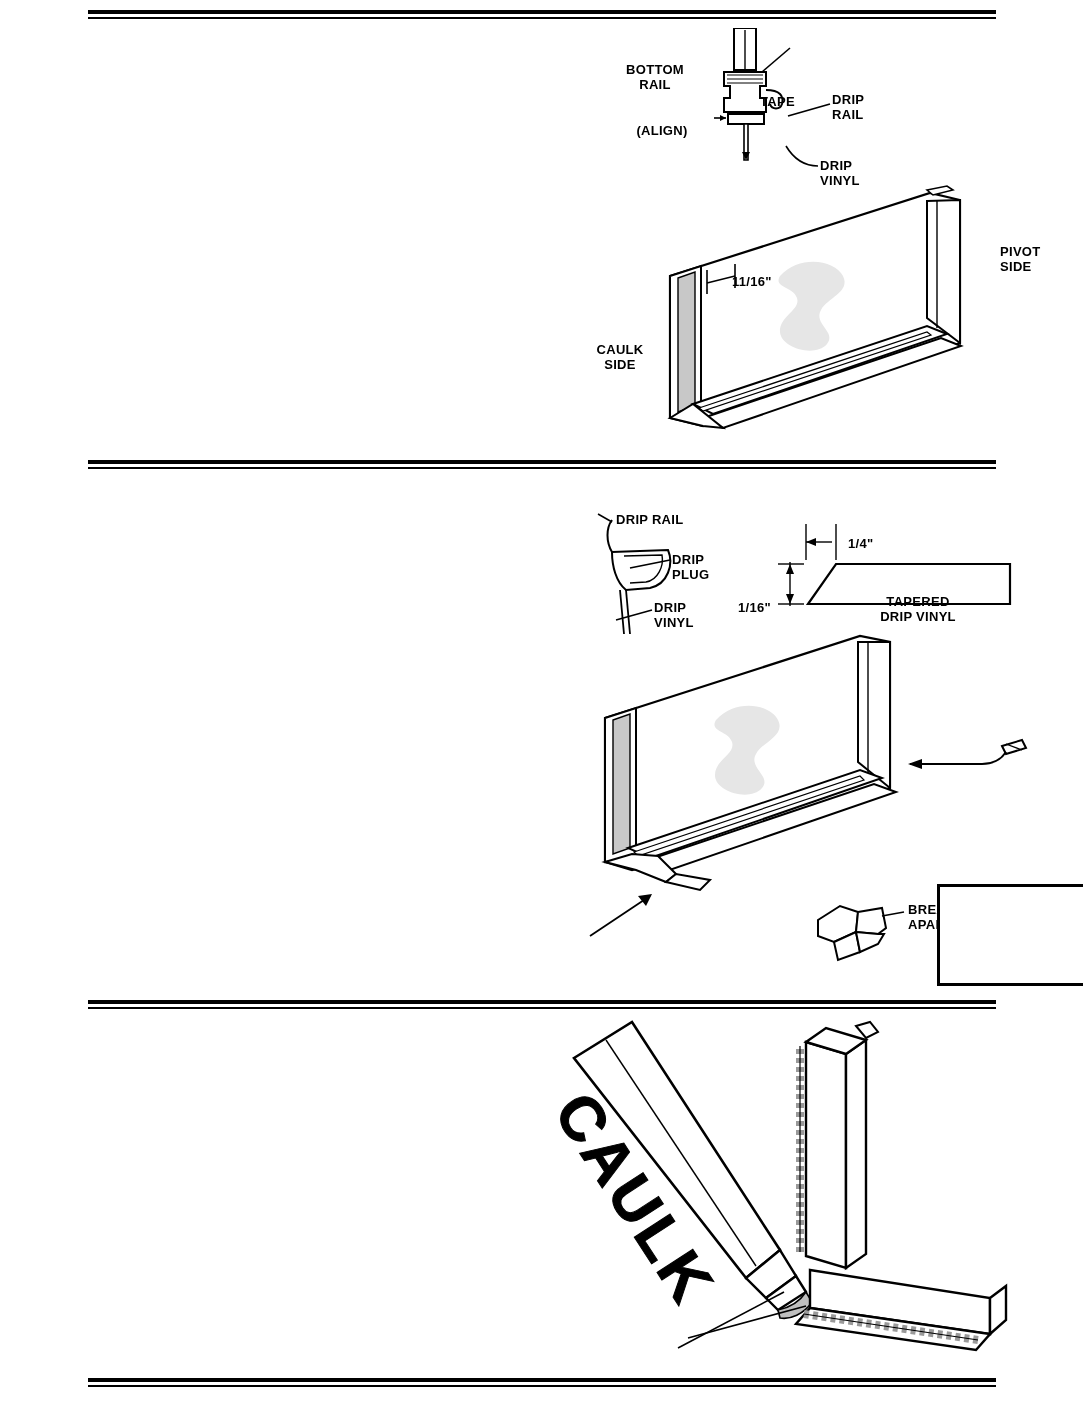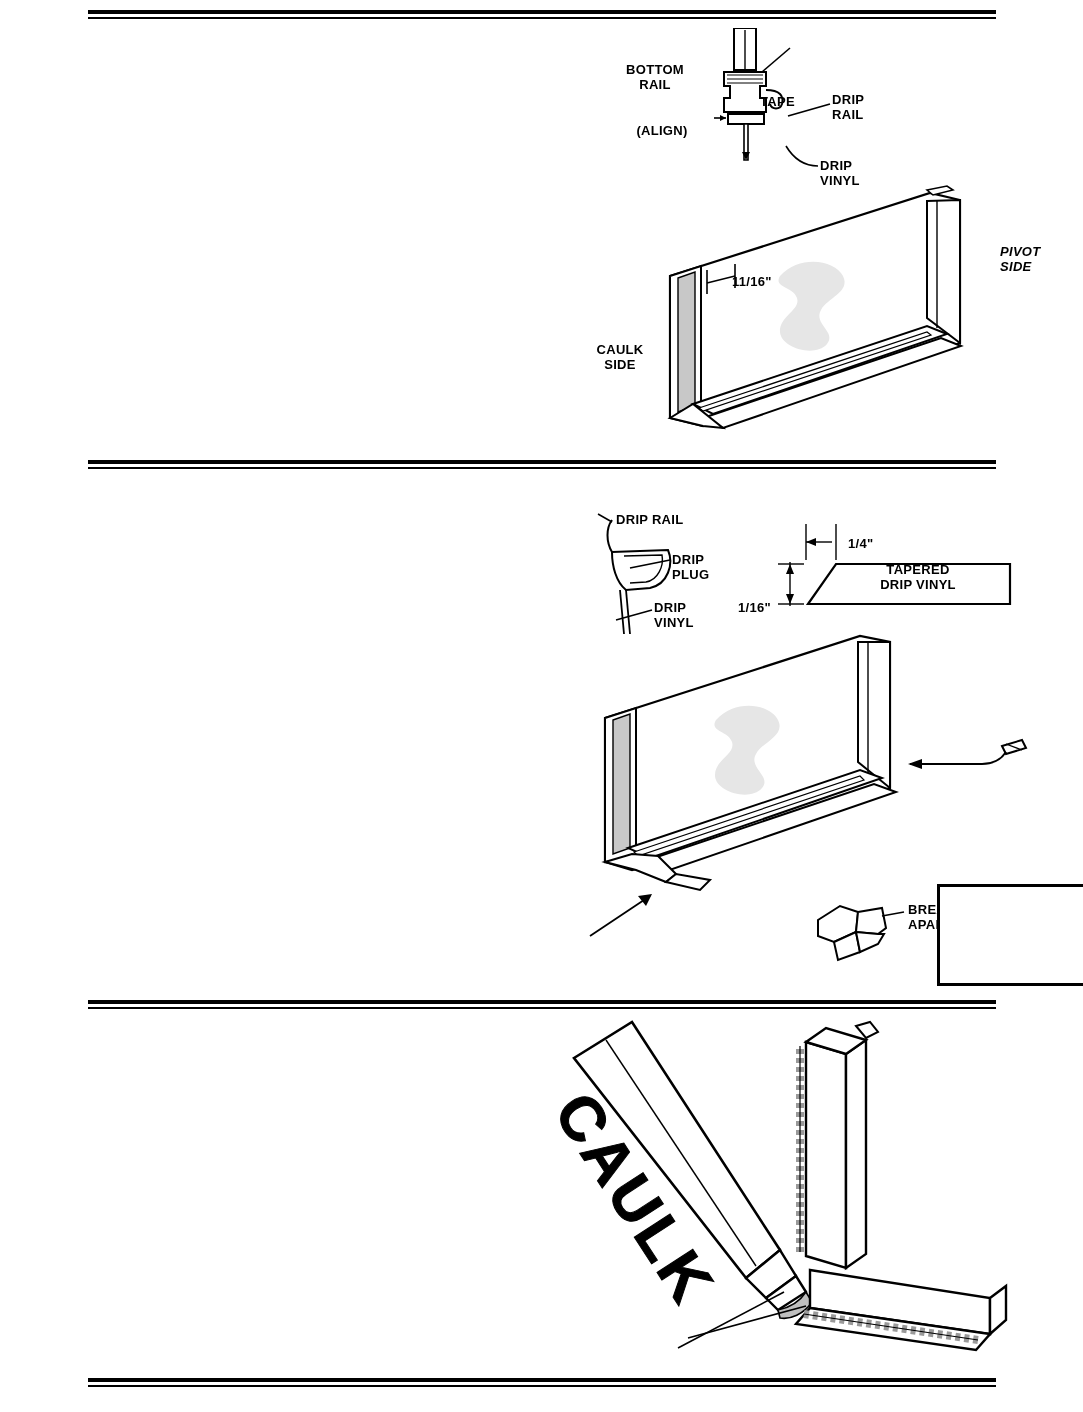--- a/index.html
+++ b/index.html
@@ -53,21 +53,21 @@
     position: absolute;
     font-family: "Liberation Sans", sans-serif;
     font-weight: bold;
     font-size: 13px;
     line-height: 15px;
     letter-spacing: 0.3px;
     color: #000;
     white-space: pre;
   }
   .lbl.rt { text-align: center; }
-  .lbl.ct { text-align: center; }
+  .lbl.ct { text-align: center; margin-top: 32px; }
 
   
   .fig {
     position: absolute;
   }
   .fig svg { display: block; }
 
   .whitebox {
     position: absolute;
     background: #fff;
@@ -162,21 +162,21 @@
       <path d="M95 250 L128 258 L148 260 L118 236 Z" fill="#ffffff" stroke="#000" stroke-width="2"></path>
 
       <line x1="132" y1="102" x2="132" y2="126" stroke="#000" stroke-width="1.6"></line>
       <line x1="160" y1="96" x2="160" y2="120" stroke="#000" stroke-width="1.6"></line>
       <line x1="132" y1="115" x2="160" y2="108" stroke="#000" stroke-width="1.6"></line>
     </svg>
   </div>
 
   <div class="lbl" style="left:732px; top:274px;">11/16"</div>
 
-  <div class="lbl" style="left:1000px; top:244px;font-style:italic;">PIVOT
+  <div class="lbl" style="left:1000px; top:244px;">PIVOT
 SIDE</div>
 
   <div class="lbl rt" style="left:580px; top:342px; width:80px;">CAULK
 SIDE</div>
 
   <div class="rule" style="top:460px;">
     <div class="thick"></div>
     <div class="thin"></div>
   </div>
 

